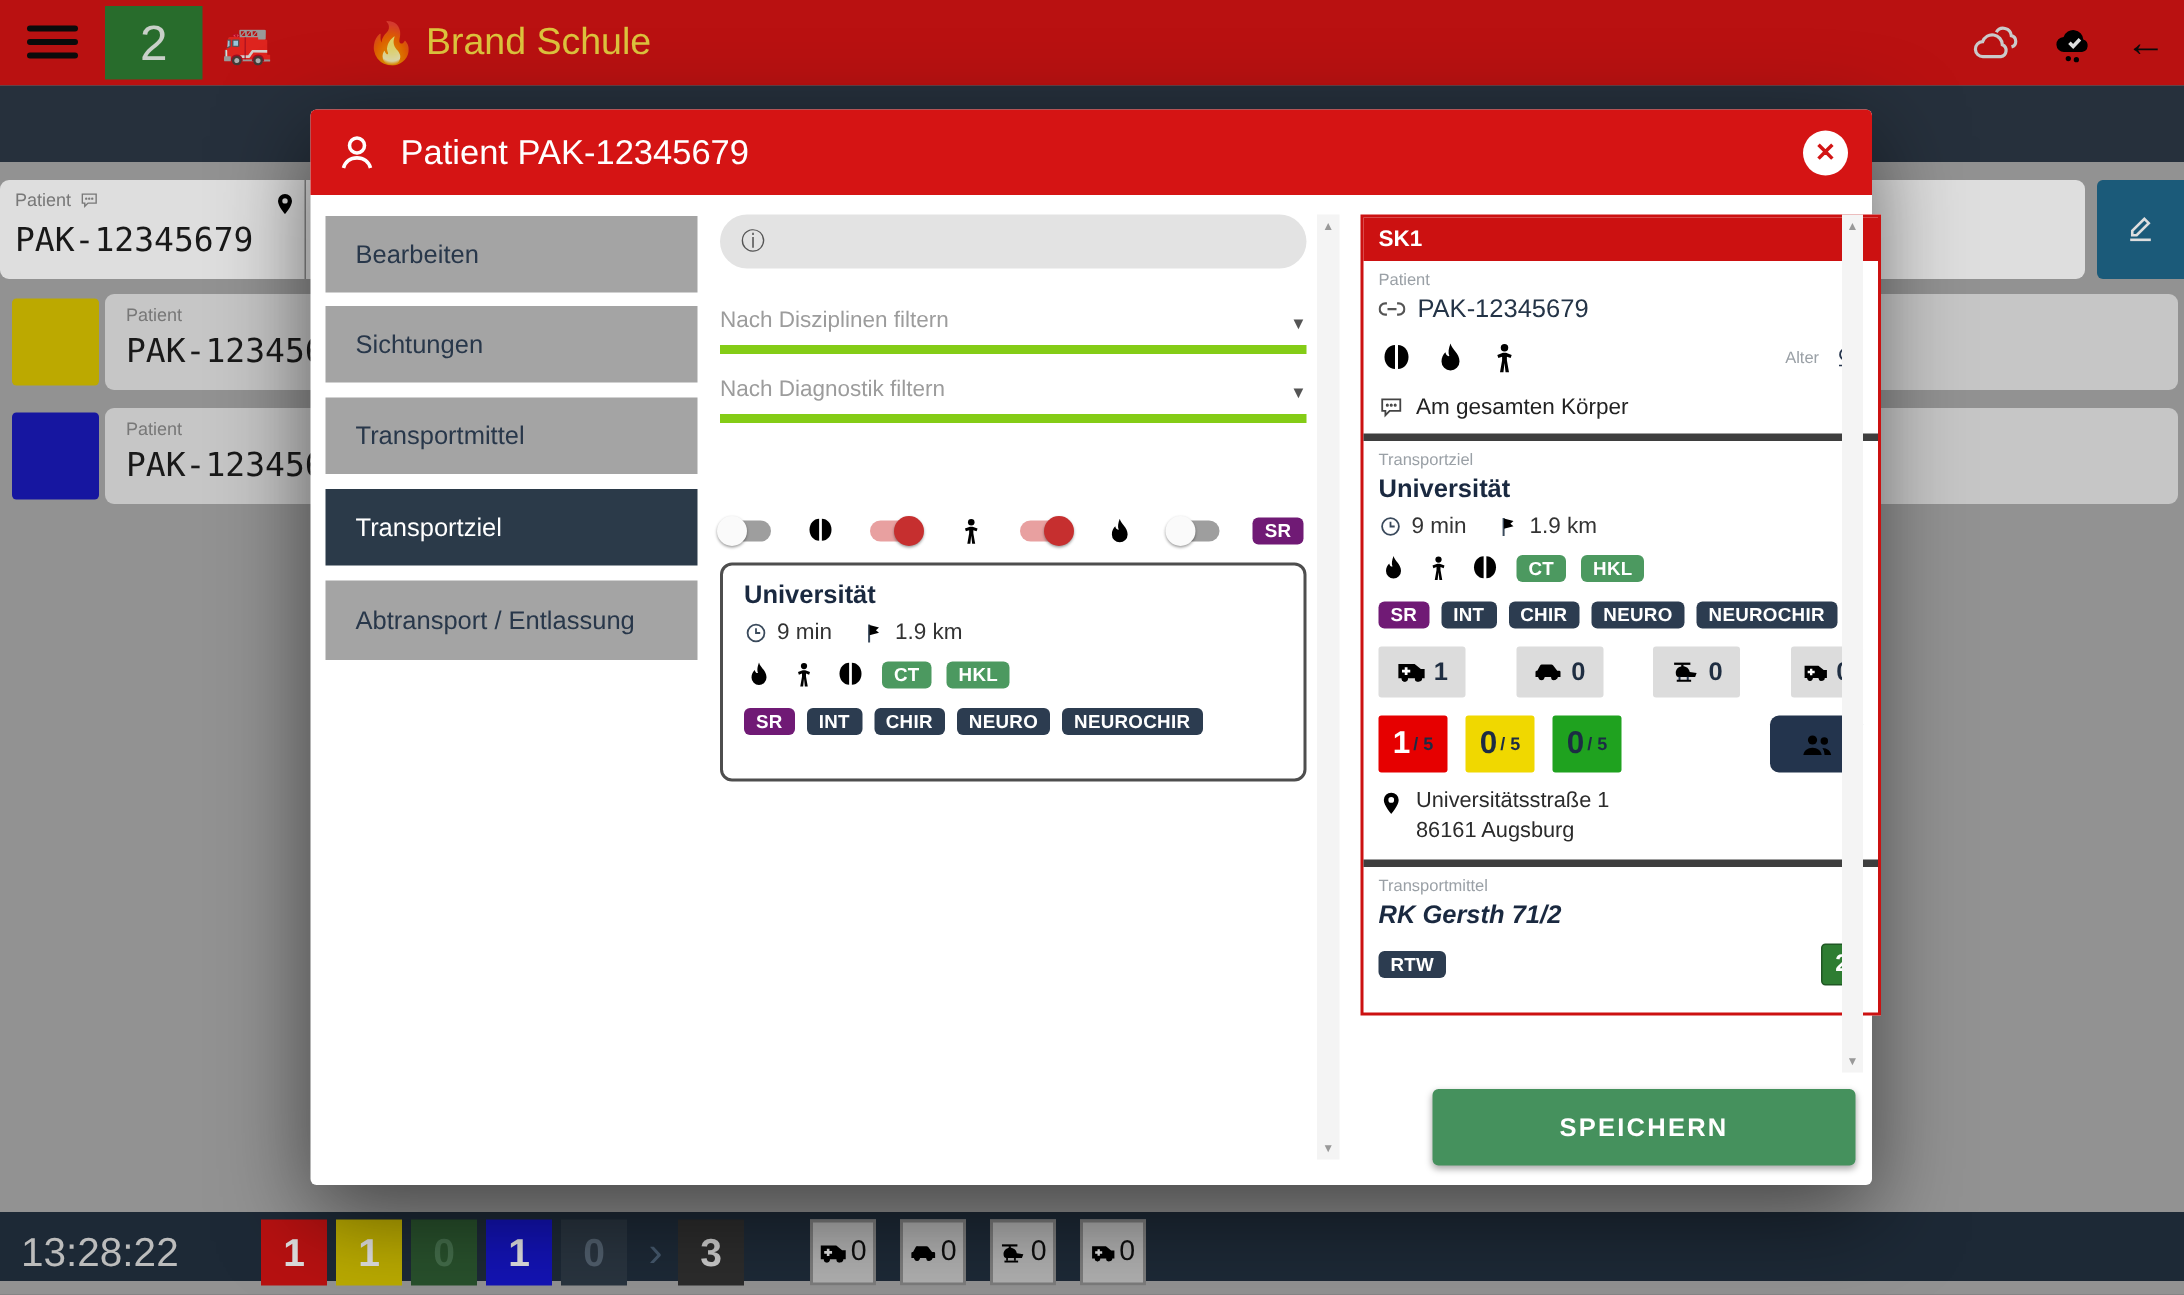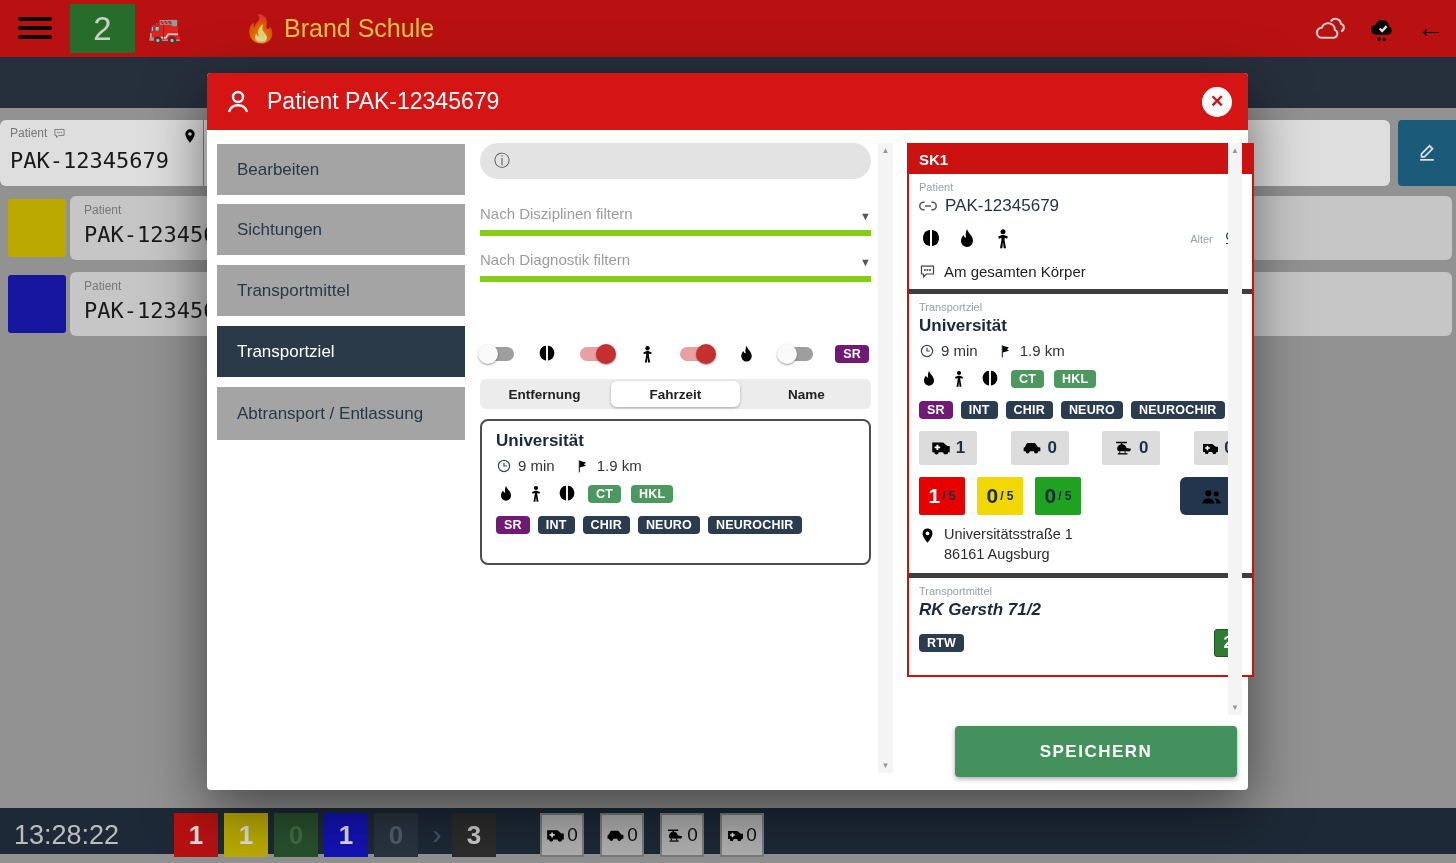--- a/index.html
+++ b/index.html
@@ -382,25 +382,20 @@
             </div>
           <svg class="ic navy" width="21" height="21" viewBox="0 0 24 24">
               <use href="#i-flame"></use>
             </svg>
           <div class="sw off">
               <div class="kb"></div>
             </div>
           <span class="b b-blue">SR</span>
         </div>
 
-        <div class="seg">
-          <div>Entfernung</div>
-          <div class="seg-active">Fahrzeit</div>
-          <div>Name</div>
-        </div>
 
         <div class="hcard">
           <div class="hname">Universität</div>
           <div class="hmeta">
             <svg class="ic" width="16" height="16" viewBox="0 0 24 24" style="color:#3a4a5c">
                 <use href="#i-clock"></use>
               </svg>
             <span>9 min</span>
             <span class="gap"></span>
             <svg class="ic" width="16" height="16" viewBox="0 0 24 24" style="color:#3a4a5c">

